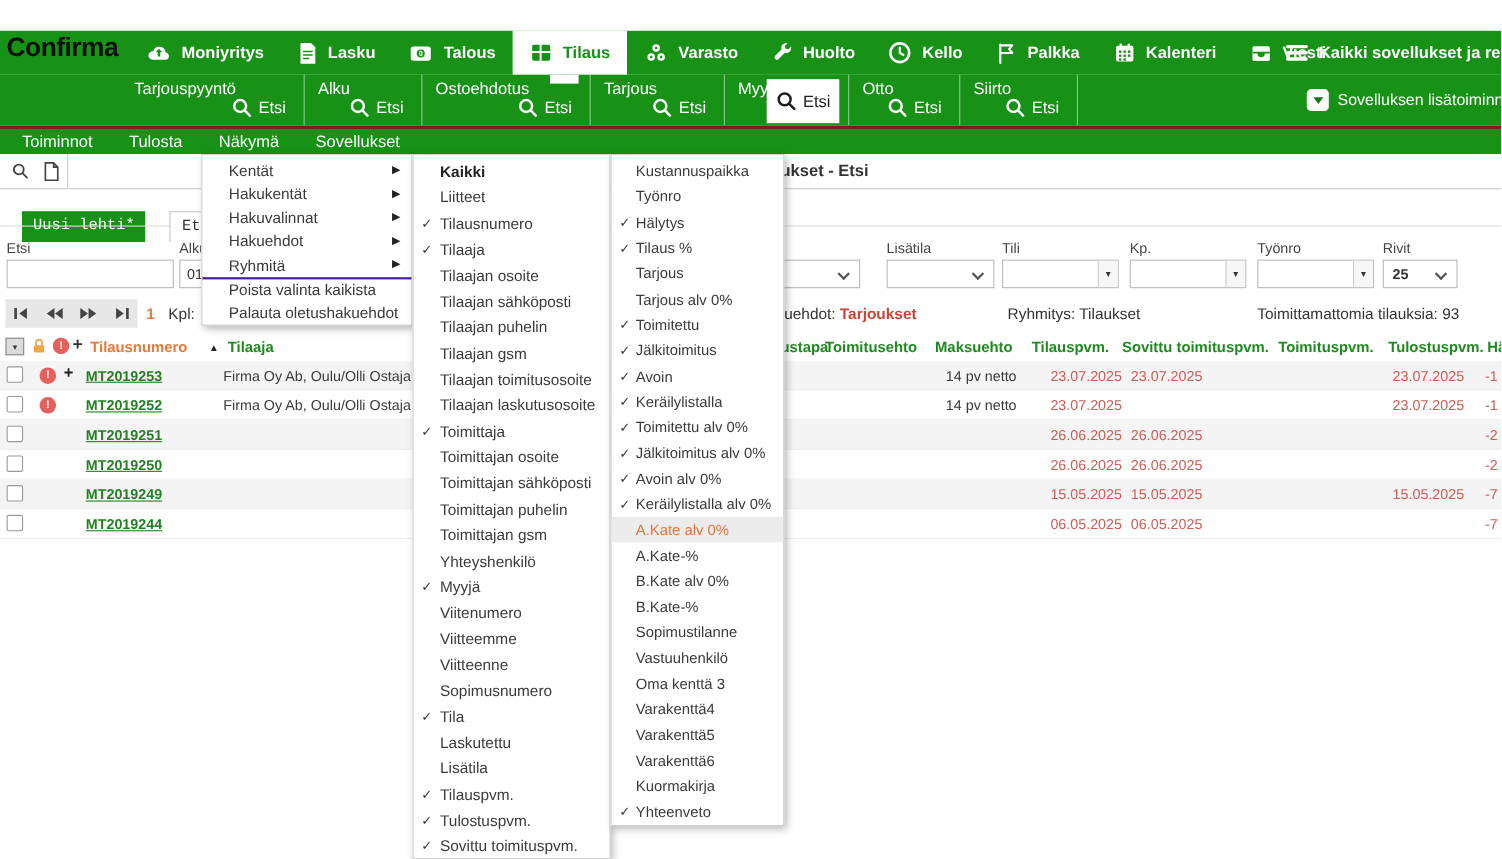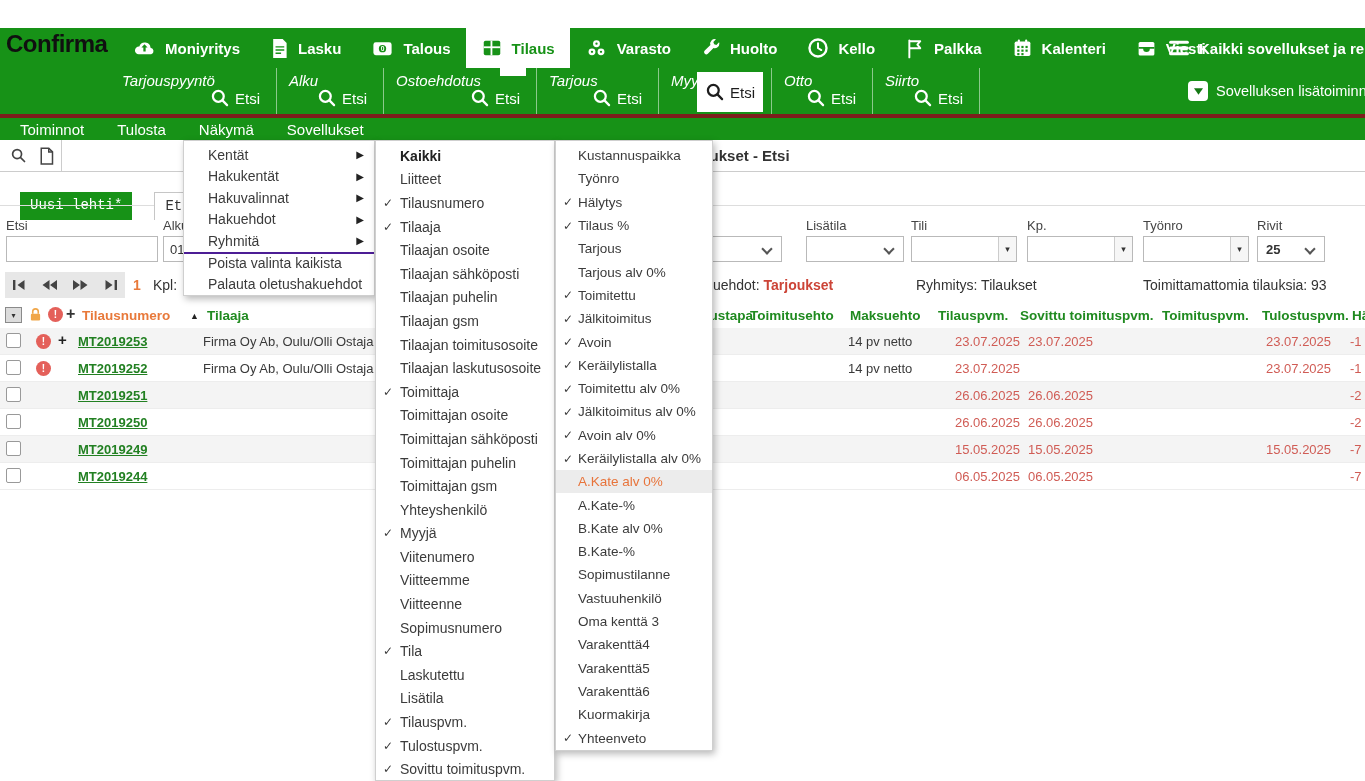--- a/index.html
+++ b/index.html
@@ -27,21 +27,21 @@
   .subnav { position:absolute; left:0; top:68px; width:100%; height:46px; background:#179217; }
   .subnav-groups { position:absolute; left:110px; top:0; height:46px; display:flex; }
   .group { position:relative; height:46px; border-right:1px solid rgba(255,255,255,0.5); }
   .subnav-groups div.group:nth-of-type(1){width:167px;}
   .subnav-groups div.group:nth-of-type(2){width:107px;}
   .subnav-groups div.group:nth-of-type(3){width:153px;}
   .subnav-groups div.group:nth-of-type(4){width:122px;}
   .subnav-groups div.group:nth-of-type(5){width:113px;}
   .subnav-groups div.group:nth-of-type(6){width:101px;}
   .subnav-groups div.group:nth-of-type(7){width:107px;}
-  .group-label { position:absolute; left:12px; top:4px; color:#fff; font-size:15px; white-space:nowrap;font-style:italic; }
+  .group-label { position:absolute; left:12px; top:4px; color:#fff; font-size:15px; white-space:nowrap; }
   .qetsi { position:absolute; right:8px; bottom:3px; display:flex; align-items:center; gap:5px; color:#fff; font-size:15px; padding:3px 8px; cursor:pointer; }
   .subnav-groups div.group:nth-of-type(5) .qetsi { top:4px; bottom:2px; background:#fff; color:#1d1d1d; }
   .tab-tail { position:absolute; left:500px; top:0; width:26px; height:8px; background:#fff; }
   .subnav-extra { position:absolute; left:1188px; top:0; height:46px; display:flex; align-items:center; gap:8px; color:#fff; font-size:14.5px; white-space:nowrap; cursor:pointer; }
   .dd-icon-box { width:20px; height:20px; background:#fff; border-radius:4px; display:flex; align-items:center; justify-content:center; }
 
   .maroon-strip { position:absolute; left:0; top:114px; width:100%; height:4px; background:#7c1e1c; }
 
   
   .menubar { position:absolute; left:0; top:118px; width:100%; height:22px; background:#179217; display:flex; align-items:center; gap:33px; padding-left:20px; }
@@ -92,21 +92,21 @@
   .tbody { position:absolute; left:0; top:328px; width:100%; }
   .trow { position:relative; height:27px; border-bottom:1px solid #ededed; background:#fff; }
   .tbody div.trow:nth-of-type(odd) { background:#f4f4f4; }
   .cell { position:absolute; top:6px; font-size:13px; color:#3a3a3a; white-space:nowrap; }
   .cb { position:absolute; left:6px; top:5px; width:15px; height:15px; border:1px solid #999; border-radius:2px; background:#fff; cursor:pointer; }
   .c-alert { left:36px; top:6px; position:absolute; }
   .c-plus { left:58px; top:3px; font-size:15px; font-weight:bold; color:#222; }
   .c-plus:empty { display:none; }
   .c-num { left:78px; font-weight:bold; color:#228022; text-decoration:underline; cursor:pointer; }
   .c-tilaaja { left:203px; }
-  .c-maksu { left:848px; width:88px; text-align:left; }
+  .c-maksu { left:848px; width:88px; text-align:center; }
   .c-red { color:#d05c55; }
   .c-tpvm { left:936px; width:84px; text-align:right; }
   .c-sovittu { left:1028px; }
   .c-toimpvm { left:1160px; }
   .c-tulostus { left:1266px; }
   .c-ha { left:1350px; }
 
   
   .menu { position:absolute; top:140px; background:#fff; border:1px solid #cfcfcf; box-shadow:2px 3px 7px rgba(0,0,0,0.28); padding-top:3px; }
   .menu1 { left:183px; width:192px; z-index:50; }

